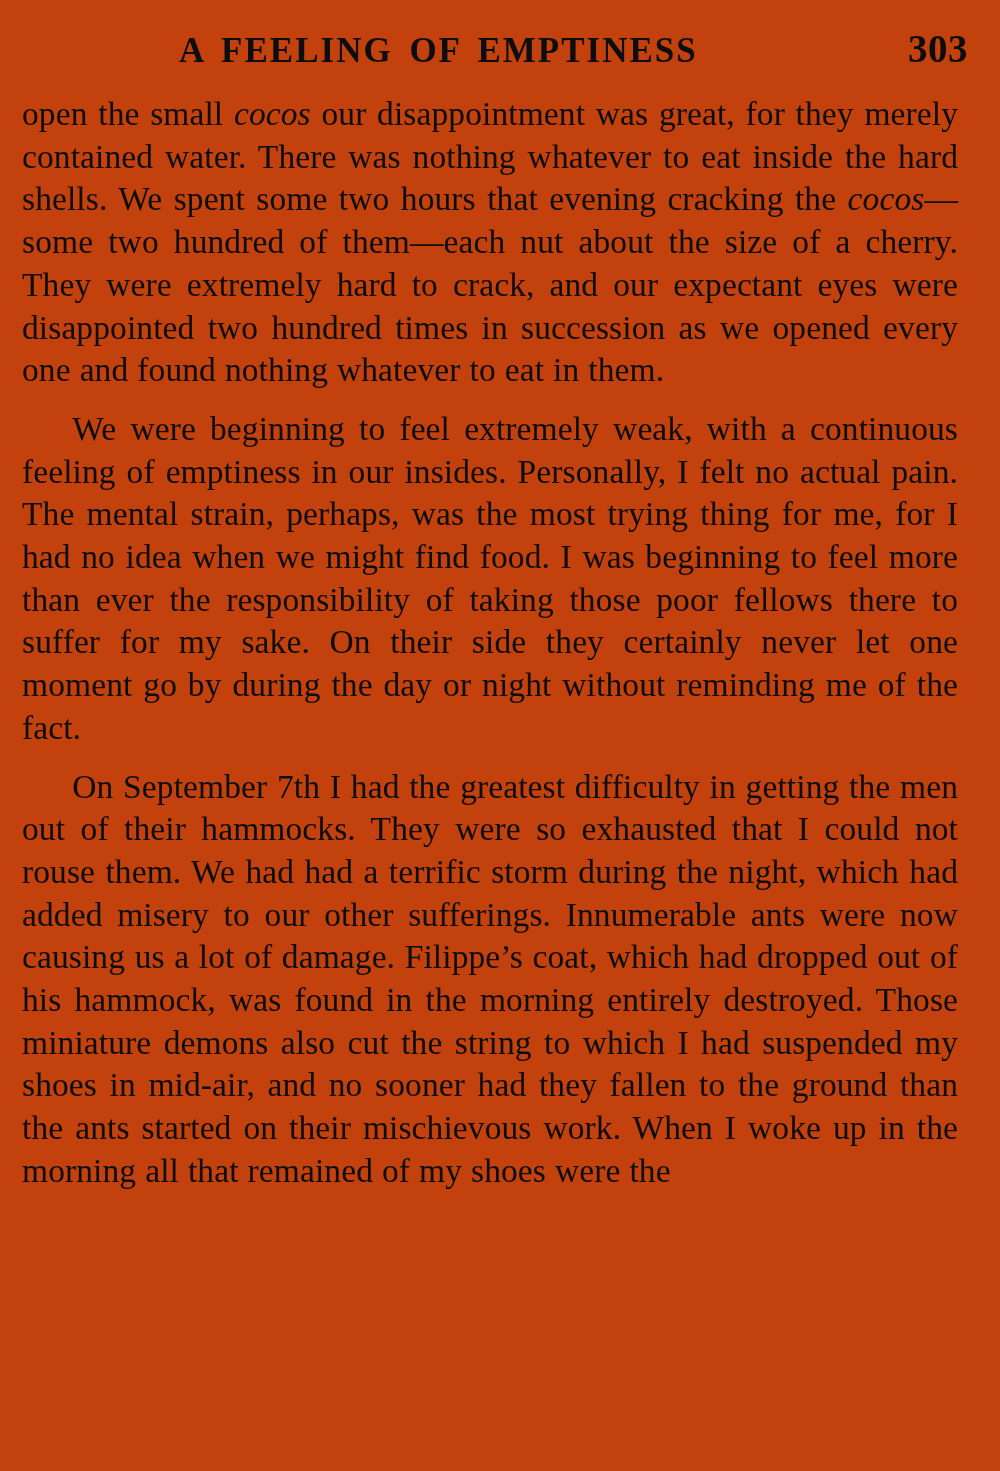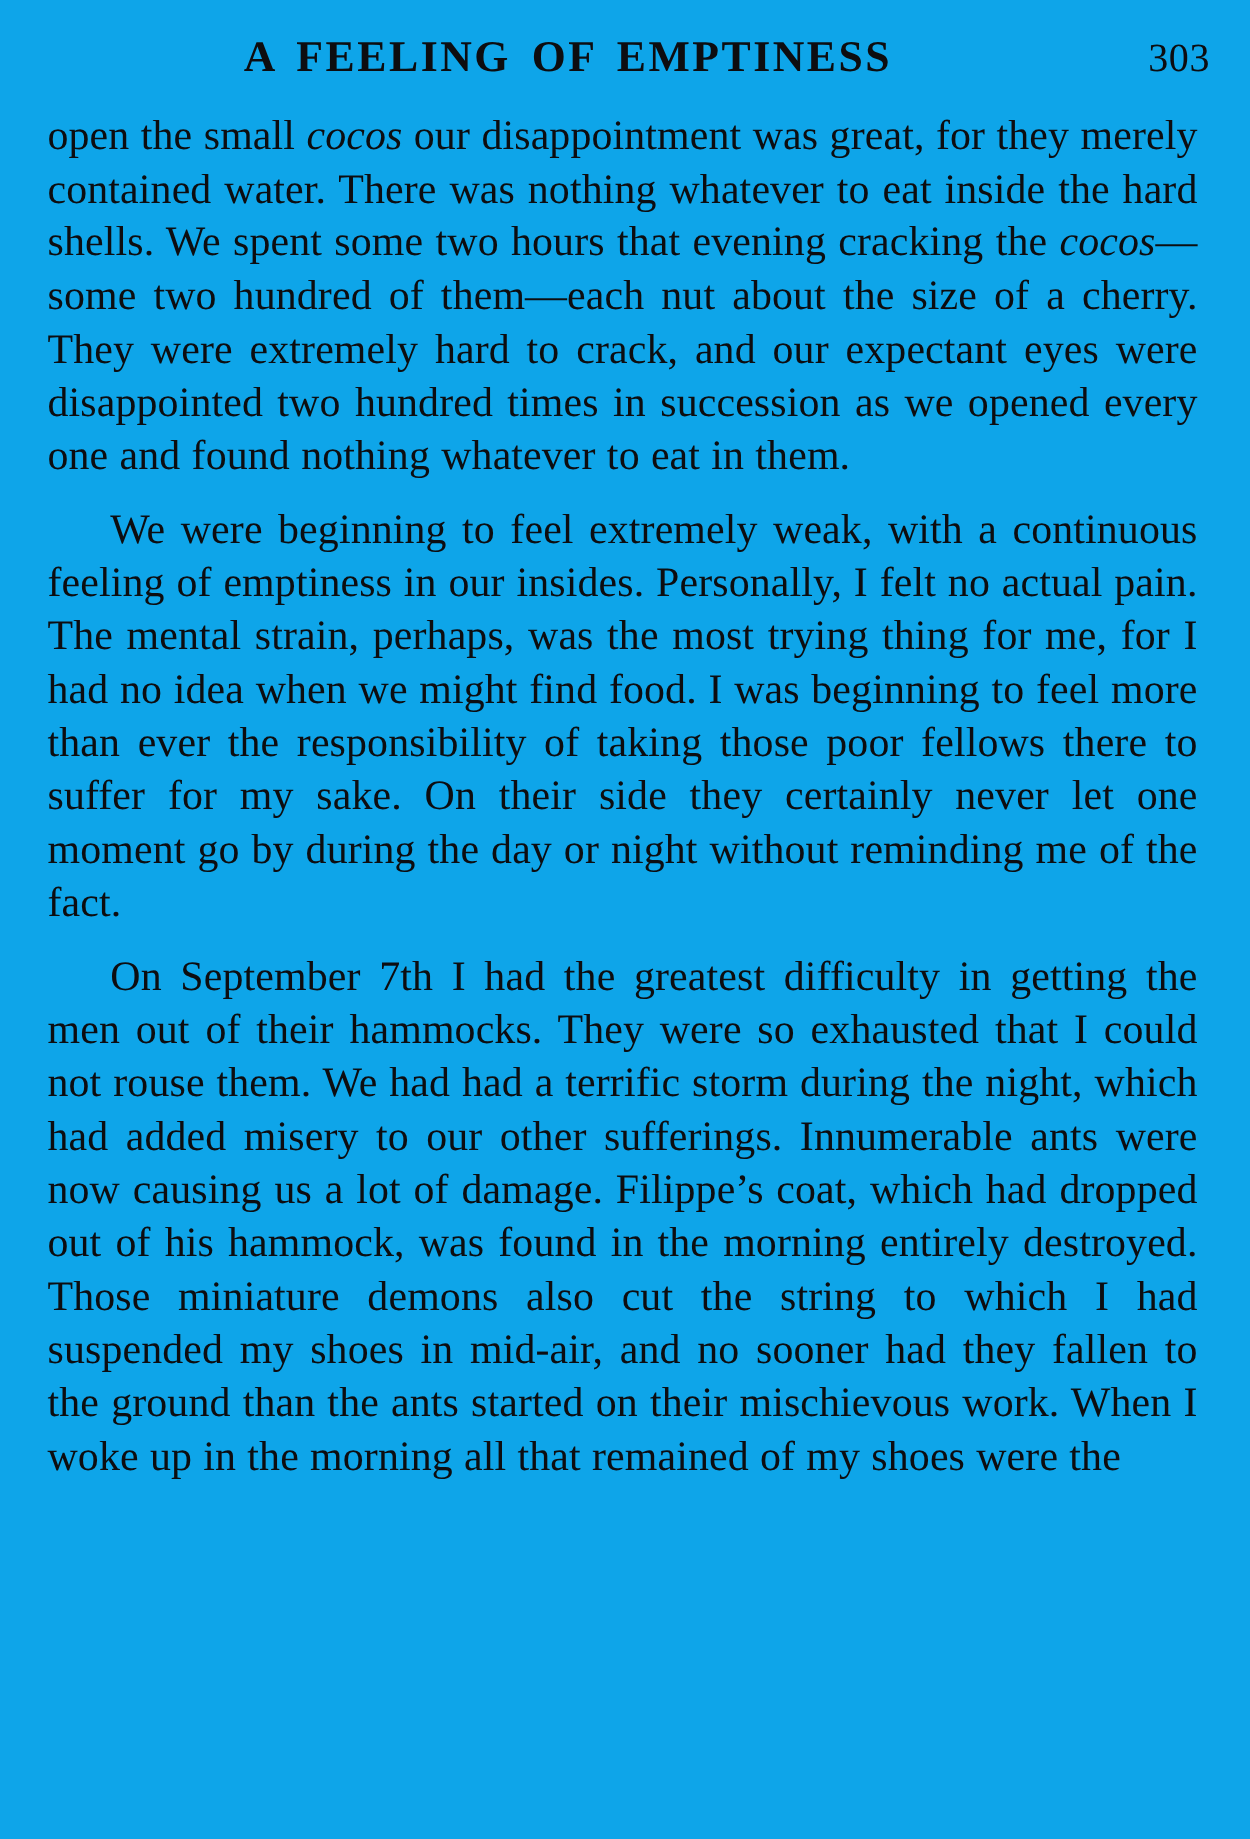--- a/index.html
+++ b/index.html
@@ -12,41 +12,41 @@
     height: 1471px;
     font-family: "Liberation Serif", "DejaVu Serif", serif;
     color: #0d0d10;
     -webkit-font-smoothing: antialiased;
   }
   .page {
     position: relative;
     width: 1000px;
     height: 1471px;
     box-sizing: border-box;
-    padding: 18px 26px 0 22px;
-    background: #0ea5e9;
+    padding: 18px 26px 0 6px;
+    background: #c2410c;
     overflow: hidden;
   }
   .running-head {
     display: flex;
     align-items: baseline;
     justify-content: space-between;
     margin: 8px 6px 0 8px;
   }
   .head-title {
     font-size: 35px;
     font-weight: bold;
     letter-spacing: 2.0px;
     word-spacing: 6px;
     white-space: nowrap;
     margin-left: 165px;
   }
   .folio {
-    font-size: 32px;
-    font-weight: normal;
+    font-size: 39px;
+    font-weight: bold;
     letter-spacing: 0.5px;
   }
   .body-text {
     margin-top: 22px;
     font-size: 33.5px;
     line-height: 1.275;
     text-align: justify;
     text-justify: inter-word;
     letter-spacing: 0.1px;
     word-spacing: 0.5px;

